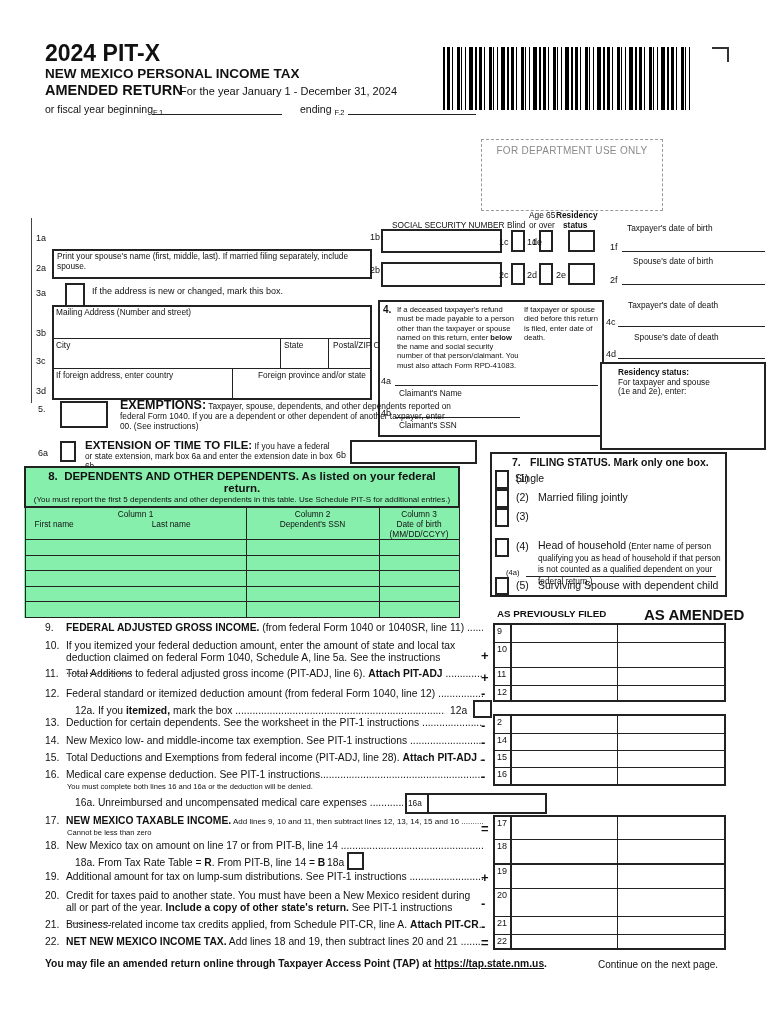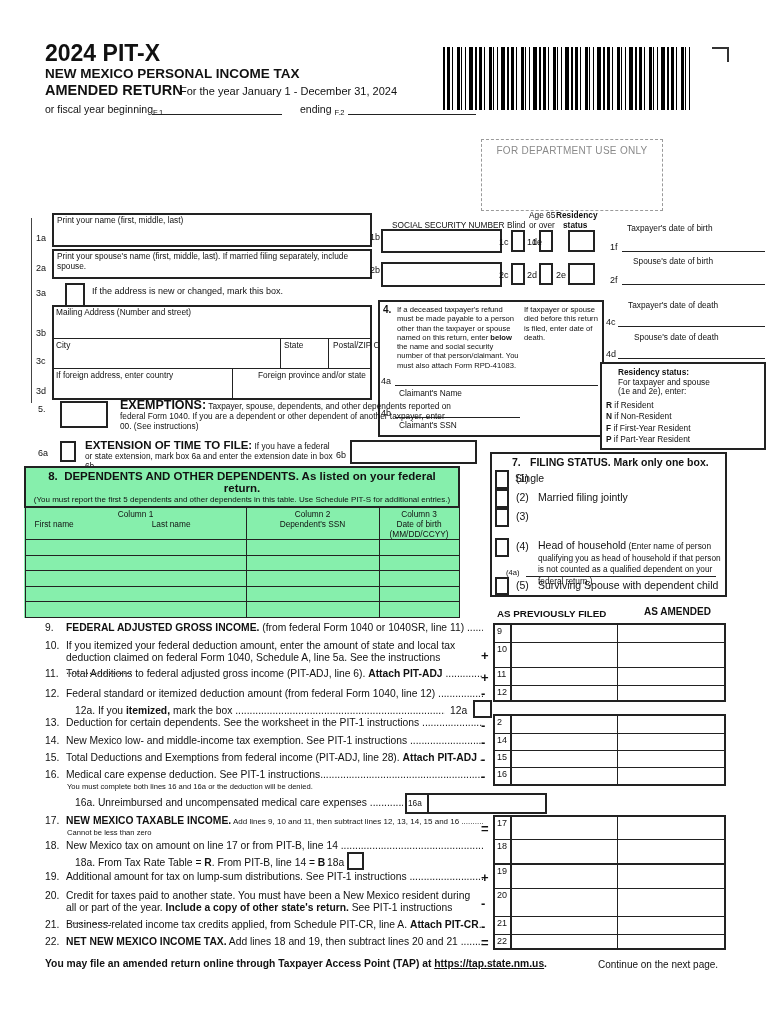--- a/index.html
+++ b/index.html
@@ -59,23 +59,20 @@
   <div class="abs" style="left:443px;top:47px;width:250px;height:63px;
        background:repeating-linear-gradient(90deg,#000 0 2px,#fff 2px 4px,#000 4px 7px,#fff 7px 9px,#000 9px 10px,#fff 10px 14px,#000 14px 17px,#fff 17px 18px,#000 18px 19px,#fff 19px 22px,#000 22px 23px,#fff 23px 26px,#000 26px 30px,#fff 30px 32px);"></div>
   <div class="abs" style="left:712px;top:47px;width:15px;height:13px;border-top:2px solid #333;border-right:2px solid #333;"></div>
 
   <div class="abs" style="left:481px;top:139px;width:182px;height:72px;border:1px dashed #9a9a9a;box-sizing:border-box;text-align:center;">
     <span class="gray" style="font-size:10px;letter-spacing:.3px;">FOR DEPARTMENT USE ONLY</span>
   </div>
 
   <div class="abs" style="left:31px;top:218px;width:1px;height:185px;background:#444;"></div>
 
-  <div class="fbox" style="left:52px;top:213px;width:320px;height:34px;">
-    <span class="sm" style="position:absolute;left:3px;top:1px;">Print your name (first, middle, last)</span>
-  </div>
   <span class="abs num" style="left:36px;top:233px;">1a</span>
 
   <div class="fbox" style="left:52px;top:249px;width:320px;height:30px;">
     <span class="sm" style="position:absolute;left:3px;top:1px;">Print your spouse's name (first, middle, last). If married filing separately, include spouse.</span>
   </div>
   <span class="abs num" style="left:36px;top:263px;">2a</span>
 
   <span class="abs num" style="left:36px;top:288px;">3a</span>
   <div class="cb" style="left:65px;top:283px;width:20px;height:24px;"></div>
   <span class="abs" style="left:92px;top:286px;font-size:9px;">If the address is new or changed, mark this box.</span>
@@ -145,26 +142,20 @@
   <div class="uline" style="left:618px;top:313px;width:147px;height:13px;"></div>
   <span class="abs sm" style="left:634px;top:333px;">Spouse's date of death</span>
   <span class="abs num" style="left:606px;top:349px;">4d</span>
   <div class="uline" style="left:618px;top:345px;width:147px;height:13px;"></div>
 
   <div class="fbox" style="left:600px;top:362px;width:166px;height:88px;">
     <div class="sm" style="margin:4px 0 0 16px;">
       <div class="b">Residency status:</div>
       <div>For taxpayer and spouse</div>
       <div>(1e and 2e), enter:</div>
-    </div>
-    <div class="sm" style="margin:3px 0 0 4px;line-height:11.5px;">
-      <div><b>R</b><span> if Resident</span></div>
-      <div><b>N</b><span> if Non-Resident</span></div>
-      <div><b>F</b><span> if First-Year Resident</span></div>
-      <div><b>P</b><span> if Part-Year Resident</span></div>
     </div>
   </div>
 
   <span class="abs num" style="left:38px;top:404px;">5.</span>
   <div class="fbox" style="left:60px;top:401px;width:48px;height:27px;"></div>
   <div class="abs" style="left:120px;top:400px;width:338px;font-size:8.3px;line-height:10px;">
     <b style="font-size:12.5px;">EXEMPTIONS:</b><span> Taxpayer, spouse, dependents, and other dependents reported on federal Form 1040. If you are a dependent or other dependent of another taxpayer, enter 00. (See instructions)</span>
   </div>
 
   <span class="abs num" style="left:38px;top:448px;">6a</span>
@@ -249,21 +240,21 @@
         </tr>
     <tr class="dr">
           <td></td>
           <td></td>
           <td></td>
         </tr>
   </tbody>
     </table>
 
   <span class="abs b" style="left:497px;top:608px;font-size:9.8px;">AS PREVIOUSLY FILED</span>
-  <span class="abs b" style="left:644px;top:606px;font-size:10px;">AS AMENDED</span>
+  <span class="abs b" style="left:644px;top:606px;font-size:15px;">AS AMENDED</span>
 
   <div class="fl" style="top:622px;">
     <span class="ln">9.</span>
       <span class="lt nowrap"><b>FEDERAL ADJUSTED GROSS INCOME.</b><span> (from federal Form 1040 or 1040SR, line 11) .......</span></span>
   </div>
   <div class="fl" style="top:640px;">
     <span class="ln">10.</span>
       <span class="lt">If you itemized your federal deduction amount, enter the amount of state and local tax deduction claimed on federal Form 1040, Schedule A, line 5a. See the instructions .......................</span>
   </div>
   <div class="fl" style="top:668px;">

